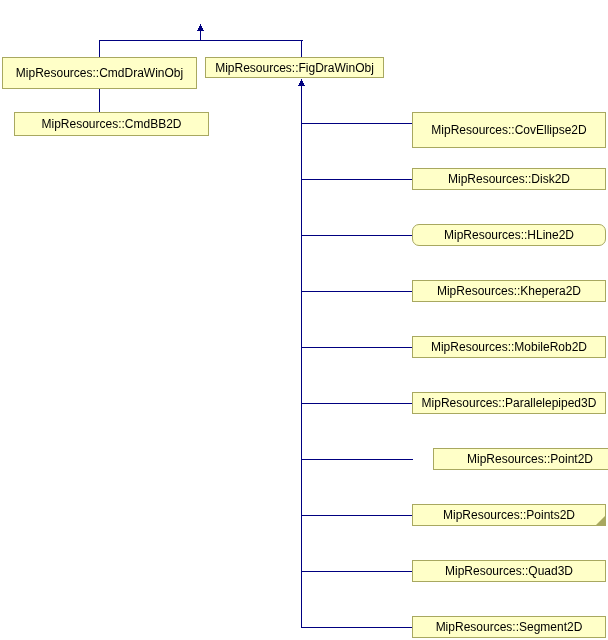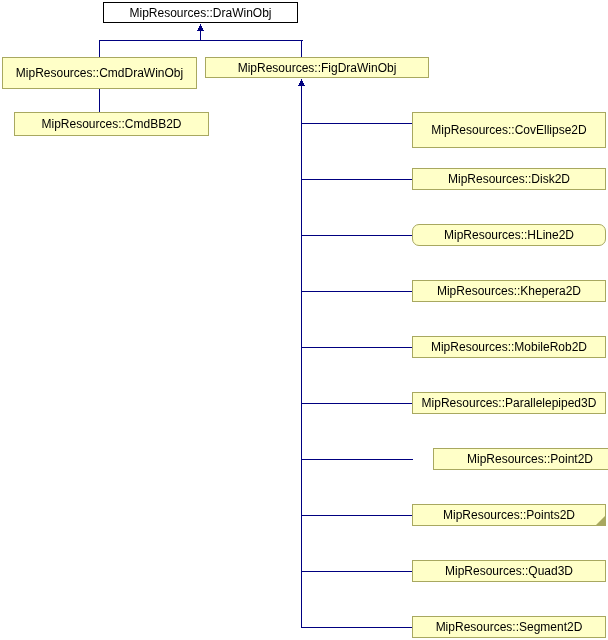--- a/index.html
+++ b/index.html
@@ -57,27 +57,24 @@
       <line x1="301" y1="179.5" x2="413" y2="179.5" stroke="#000080" stroke-width="1"></line>
       <line x1="301" y1="235.5" x2="413" y2="235.5" stroke="#000080" stroke-width="1"></line>
       <line x1="301" y1="291.5" x2="413" y2="291.5" stroke="#000080" stroke-width="1"></line>
       <line x1="301" y1="347.5" x2="413" y2="347.5" stroke="#000080" stroke-width="1"></line>
       <line x1="301" y1="403.5" x2="413" y2="403.5" stroke="#000080" stroke-width="1"></line>
       <line x1="301" y1="459.5" x2="413" y2="459.5" stroke="#000080" stroke-width="1"></line>
       <line x1="301" y1="515.5" x2="413" y2="515.5" stroke="#000080" stroke-width="1"></line>
       <line x1="301" y1="571.5" x2="413" y2="571.5" stroke="#000080" stroke-width="1"></line>
       <line x1="301" y1="627.5" x2="413" y2="627.5" stroke="#000080" stroke-width="1"></line>
     </svg>
-<div class="node plain" style="left: 103px; top: 2px; width: 195px; height: 21px; color: rgb(0, 0, 0);">
-      <span>MipResources::DraWinObj</span>
-    </div>
     <div class="node cls" style="left: 2px; top: 57px; width: 195px; height: 32px; color: rgb(0, 0, 0);">
       <span>MipResources::CmdDraWinObj</span>
     </div>
-    <div class="node cls" style="left: 205px; top: 57px; width: 224px; height: 21px; color: rgb(0, 0, 0);">
+    <div class="node cls" style="left: 205px; top: 57px; width: 179px; height: 21px; color: rgb(0, 0, 0);">
       <span>MipResources::FigDraWinObj</span>
     </div>
     <div class="node cls" style="left: 14px; top: 112px; width: 195px; height: 24px; color: rgb(0, 0, 0);">
       <span>MipResources::CmdBB2D</span>
     </div>
     <div class="node cls" style="left: 412px; top: 112px; width: 194px; height: 36px; color: rgb(0, 0, 0);">
       <span>MipResources::CovEllipse2D</span>
     </div>
     <div class="node cls" style="left: 412px; top: 168px; width: 194px; height: 22px; color: rgb(0, 0, 0);">
       <span>MipResources::Disk2D</span>

